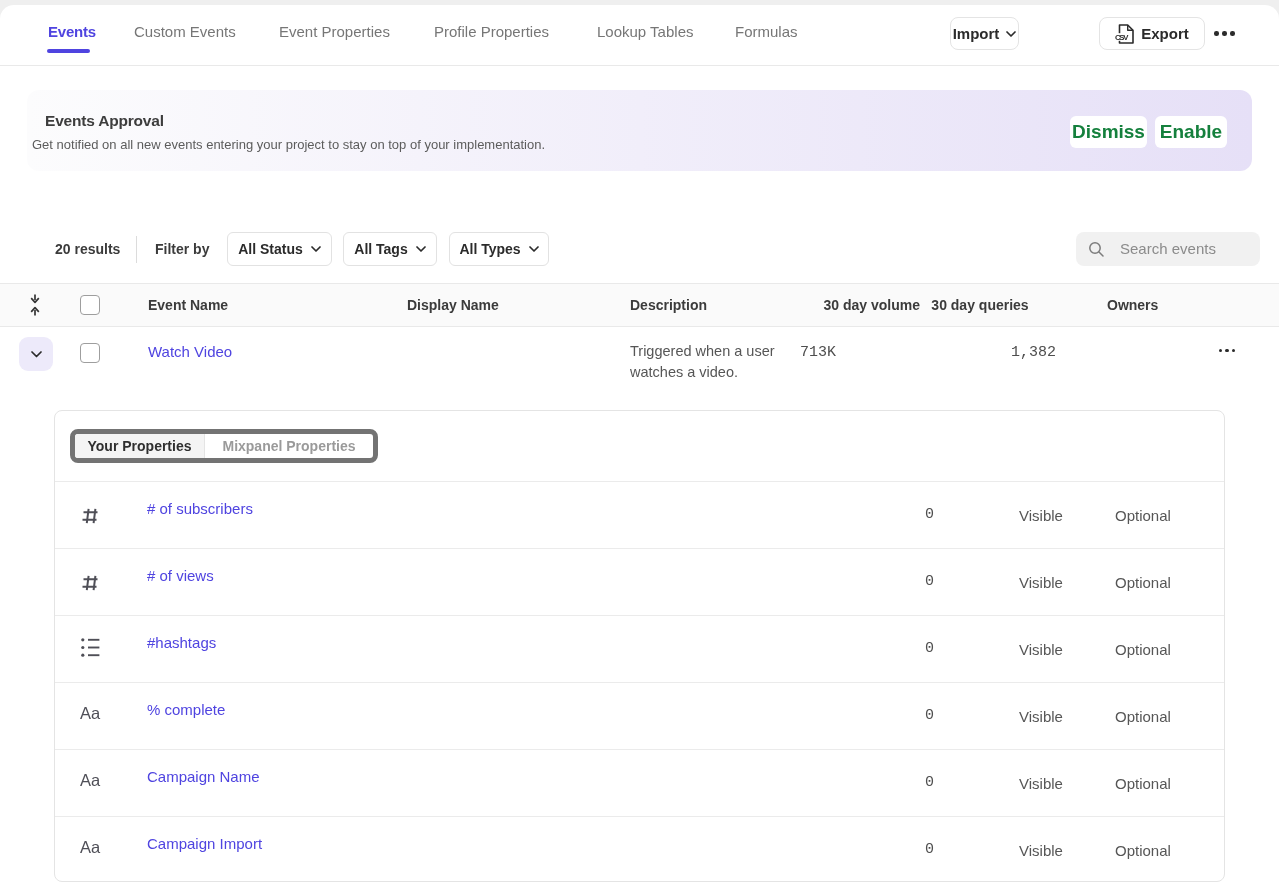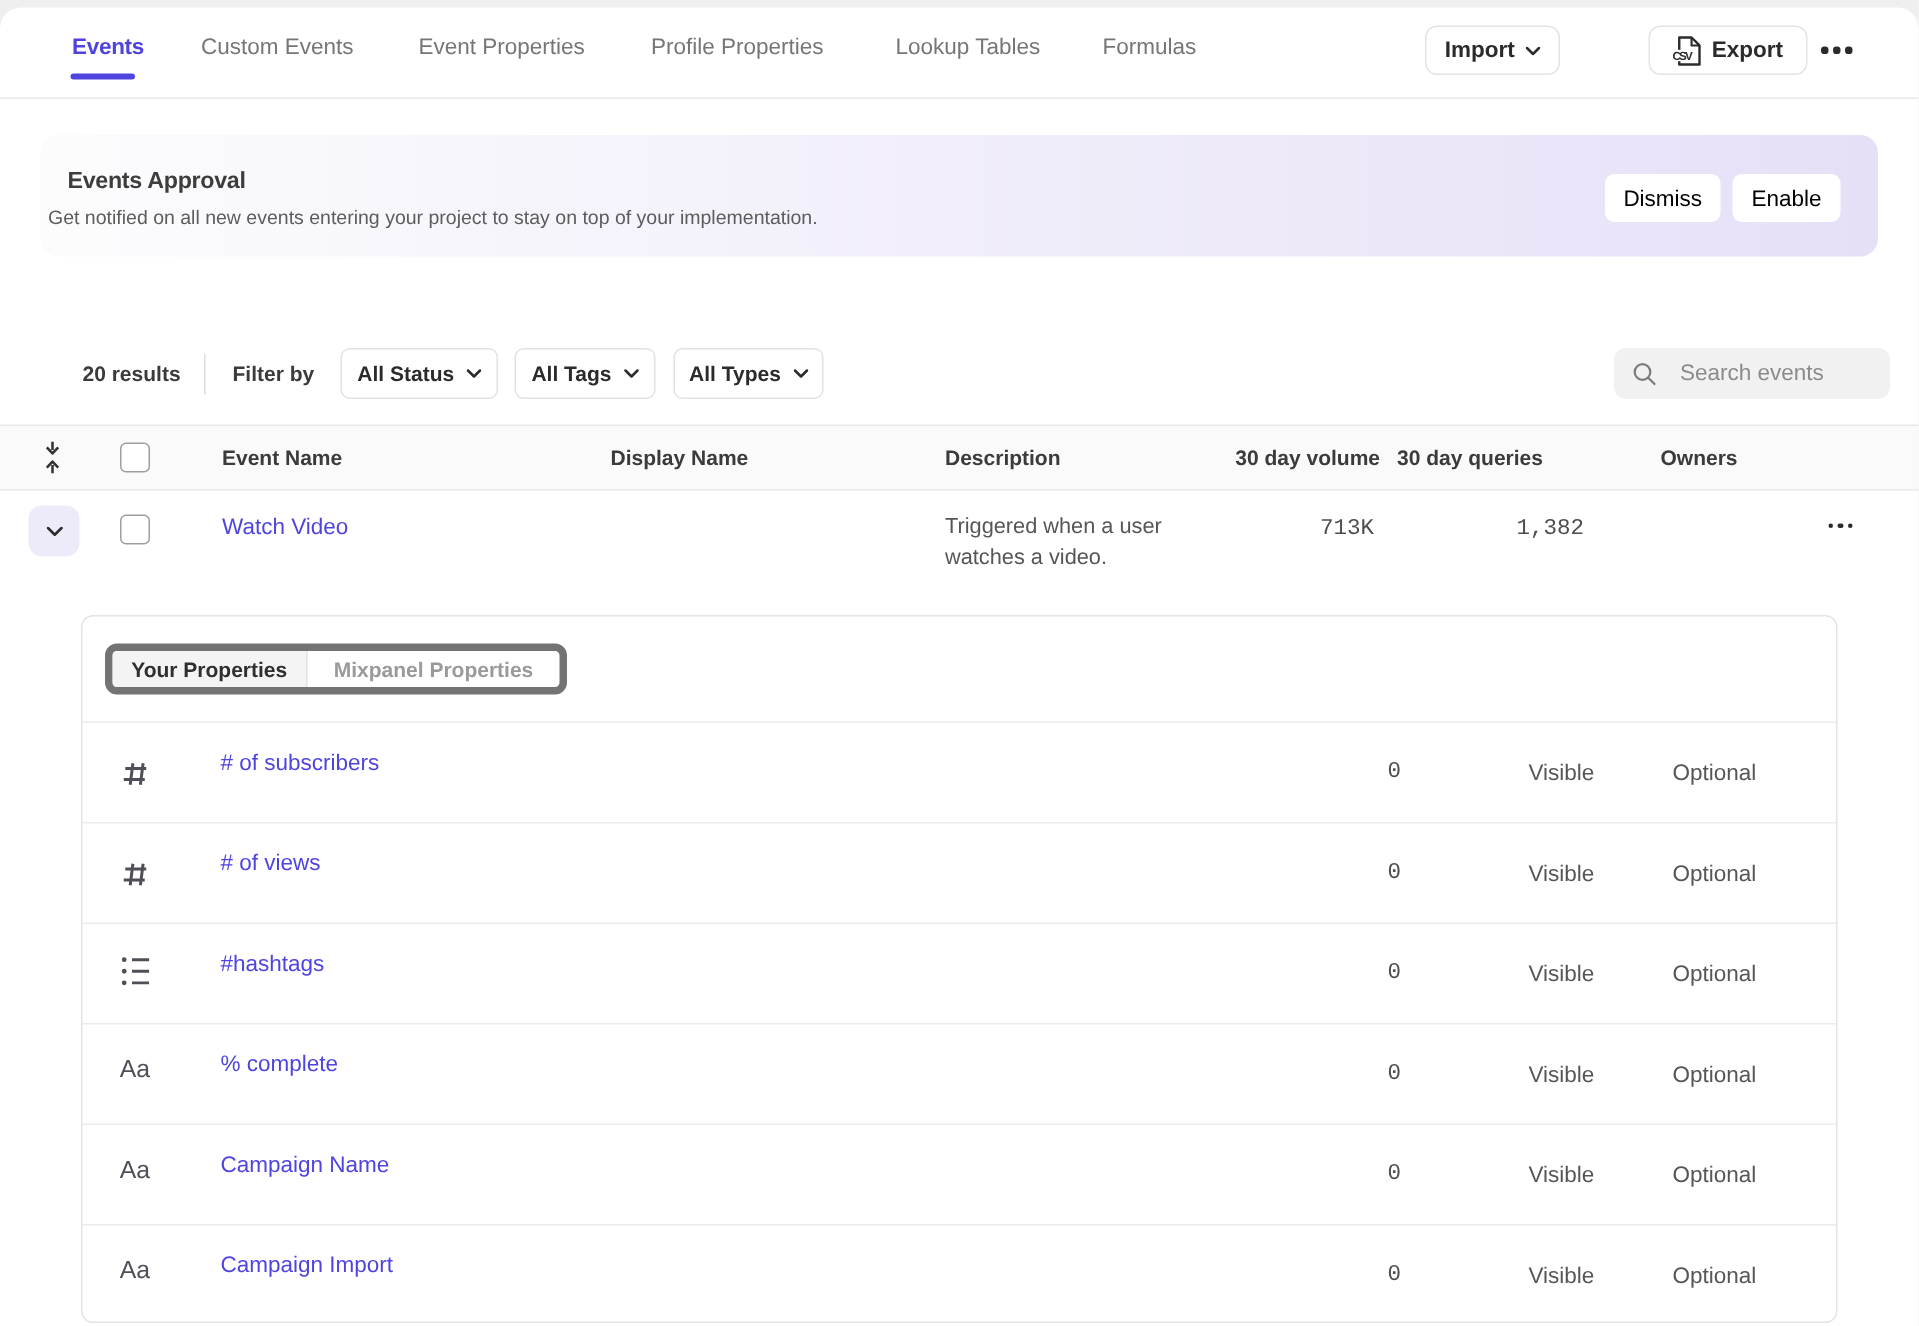--- a/index.html
+++ b/index.html
@@ -5,21 +5,21 @@
 * { margin:0; padding:0; box-sizing:border-box; }
 html,body { width:1279px; height:884px; background:#efefef; font-family:"Liberation Sans",sans-serif; overflow:hidden; }
 .abs { position:absolute; }
 .card { position:absolute; left:0; top:5px; width:1279px; height:879px; background:#fff; border-radius:14px 14px 0 0; }
 .tab { position:absolute; font-size:15px; color:#767676; top:22px; line-height:20px; }
 .tab.active { color:#4f44e0; font-weight:bold; letter-spacing:-0.2px; }
 .underline { position:absolute; left:47px; top:49px; width:43px; height:4px; background:#4f44e0; border-radius:2px; }
 .navline { position:absolute; left:0; top:65px; width:1279px; height:1px; background:#e9e9e9; }
 .btn { position:absolute; display:flex; align-items:center; justify-content:center; background:#fff; border:1px solid #e4e4e4; border-radius:8px; font-size:15px; font-weight:bold; color:#2b2b2b; gap:7px; }
 .banner { position:absolute; left:27px; top:90px; width:1225px; height:81px; border-radius:12px; background:linear-gradient(90deg,#fcfcfd 0%,#f1eefa 50%,#e6e0f7 100%); }
-.bbtn { position:absolute; display:flex; align-items:center; justify-content:center; background:#fff; border-radius:6px; font-size:15px; font-weight:normal; color:#000000; }
+.bbtn { position:absolute; display:flex; align-items:center; justify-content:center; background:#fff; border-radius:6px; font-size:19px; font-weight:bold; color:#15803d; }
 .fbtn { position:absolute; top:232px; height:34px; display:flex; align-items:center; justify-content:center; background:#fff; border:1px solid #e2e2e2; border-radius:6px; font-size:14px; font-weight:bold; color:#2b2b2b; gap:8px; }
 .hdr { position:absolute; font-size:14px; font-weight:bold; color:#3b3b3b; top:297px; line-height:17px; }
 .cb { position:absolute; width:20px; height:20px; background:#fff; border:1px solid #9e9e9e; border-radius:4px; }
 .mono { font-family:"Liberation Mono",monospace; }
 .plink { position:absolute; font-size:15px; color:#4f44e0; line-height:20px; }
 .gtxt { position:absolute; font-size:15px; color:#565656; line-height:20px; }
 .dots { display:flex; gap:3px; align-items:center; }
 .dots i + i { margin-left:0.5px; }
 .dots i { width:4.5px; height:4.5px; border-radius:50%; background:#2b2b2b; }
 .dots.sm { gap:2.5px; }
@@ -33,21 +33,21 @@
 
 <div class="tab active" style="left:48px;">Events</div>
 <div class="underline"></div>
 <div class="tab" style="left:134px;">Custom Events</div>
 <div class="tab" style="left:279px;">Event Properties</div>
 <div class="tab" style="left:434px;">Profile Properties</div>
 <div class="tab" style="left:597px;">Lookup Tables</div>
 <div class="tab" style="left:735px;">Formulas</div>
 <div class="navline"></div>
 
-<div class="btn" style="left:950px; top:17px; width:90px; height:33px;">Import
+<div class="btn" style="left:950px; top:17px; width:69px; height:33px;">Import
 <svg width="10" height="6" viewBox="0 0 10 6">
       <path d="M1 1 L5 5 L9 1" fill="none" stroke="#2b2b2b" stroke-width="1.7" stroke-linecap="round" stroke-linejoin="round"></path>
     </svg>
 </div>
 <div class="btn" style="left:1099px; top:17px; width:106px; height:33px;justify-content:center;">
 <svg width="19" height="20" viewBox="0 0 19 20">
       <path d="M4.5 1 h8.2 l5.3 5.3 v12.7 h-13.5 z" fill="none" stroke="#2b2b2b" stroke-width="1.6" stroke-linejoin="round"></path>
       <path d="M12.7 1 v5.3 h5.3" fill="none" stroke="#2b2b2b" stroke-width="1.4" stroke-linejoin="round"></path>
       <rect x="0" y="9.2" width="13" height="7.6" fill="#fff"></rect>
       <text x="0" y="16" font-family="Liberation Sans,sans-serif" font-weight="bold" font-size="7.8" fill="#2b2b2b" textLength="13.5">CSV</text>
@@ -103,21 +103,21 @@
 <div class="hdr" style="left:1107px;">Owners</div>
 
 <div class="abs" style="left:19px; top:337px; width:34px; height:34px; background:#edeafa; border-radius:9px; display:flex; align-items:center; justify-content:center;">
 <svg width="11" height="7" viewBox="0 0 11 7">
       <path d="M1 1 L5.5 5.5 L10 1" fill="none" stroke="#2b2b2b" stroke-width="1.7" stroke-linecap="round" stroke-linejoin="round"></path>
     </svg>
   </div>
 <div class="cb" style="left:80px; top:343px;"></div>
 <div class="plink" style="left:148px; top:342px;">Watch Video</div>
 <div class="abs" style="left:630px; top:341px; width:155px; font-size:14.5px; color:#565656; line-height:20.5px;">Triggered when a user watches a video.</div>
-<div class="abs mono" style="left:800px; top:344px; width:116px; text-align:right; font-size:15px; color:#4e4e4e;">713K</div>
+<div class="abs mono" style="left:800px; top:344px; width:116px; text-align:left; font-size:15px; color:#4e4e4e;">713K</div>
 <div class="abs mono" style="left:940px; top:344px; width:116px; text-align:right; font-size:15px; color:#4e4e4e;">1,382</div>
 <div class="dots sm abs" style="left:1219px; top:349px;">
     <i></i>
     <i></i>
     <i></i>
   </div>
 
 <div class="abs" style="left:54px; top:410px; width:1171px; height:472px; border:1px solid #e4e4e4; border-radius:8px; background:#fff;"></div>
 <div class="abs" style="left:70px; top:429px; height:34px; display:flex; border:5px solid #737373; border-radius:8px; overflow:hidden;">
 <div style="width:130px; background:#f4f4f4; border-right:1px solid #e4e4e4; display:flex; align-items:center; justify-content:center; font-size:14px; font-weight:bold; color:#2f2f2f;">Your Properties</div>

